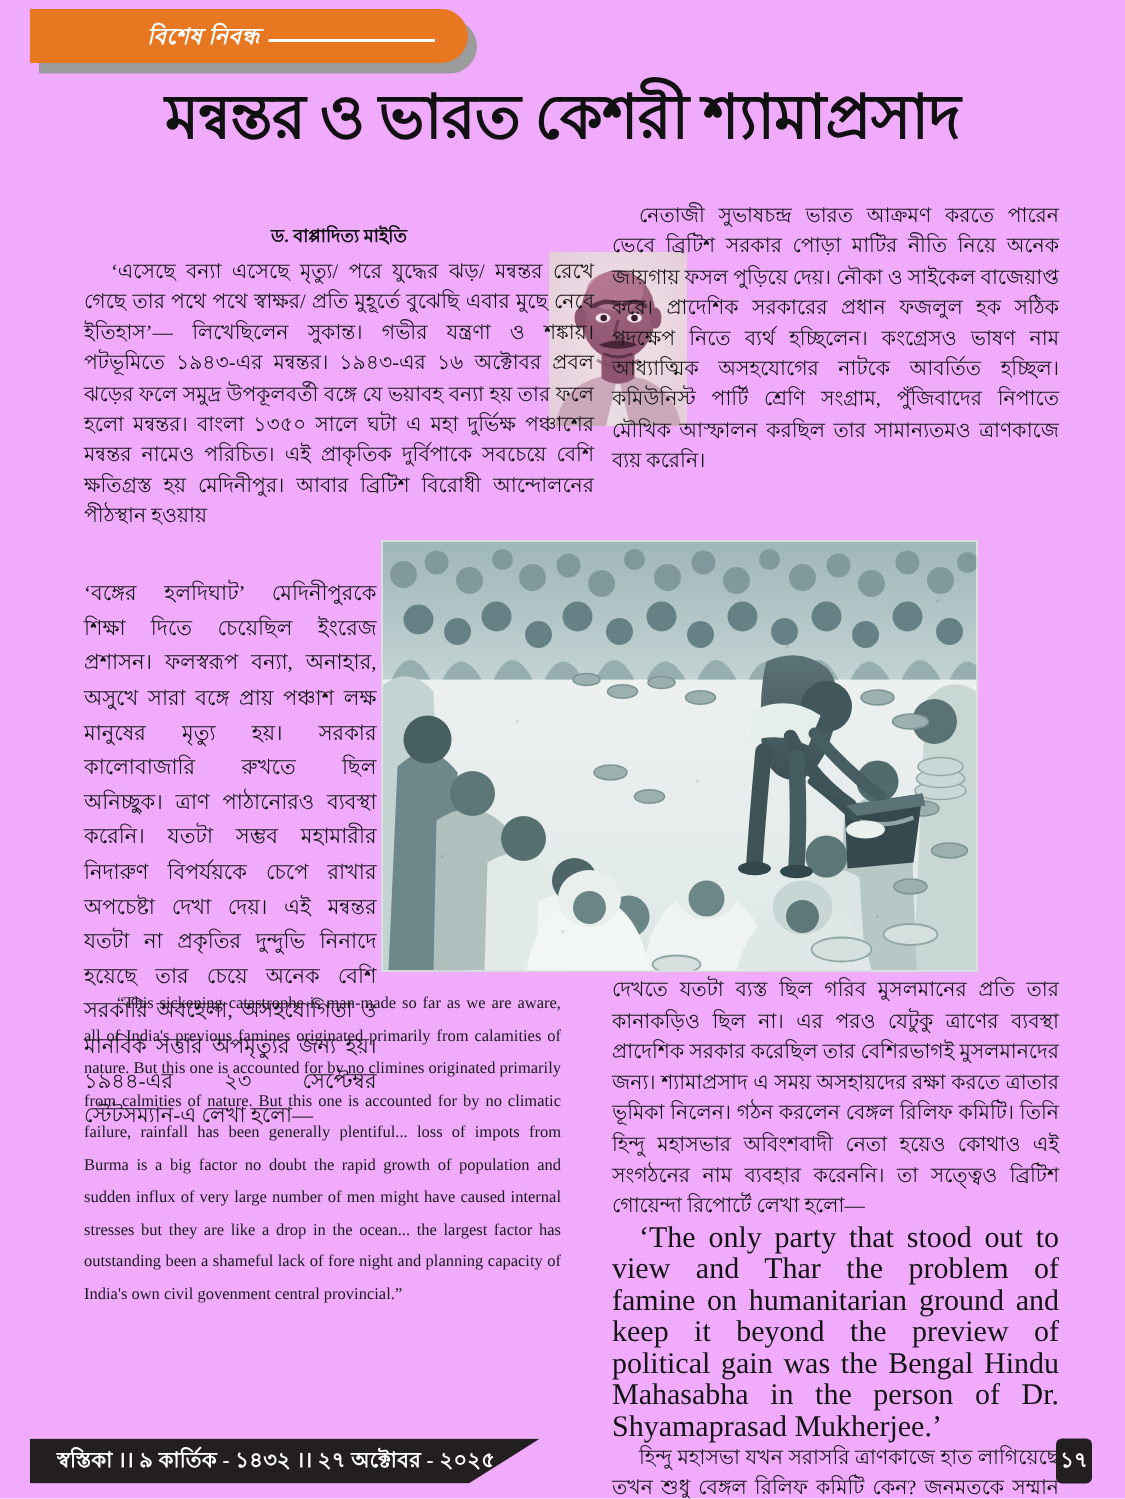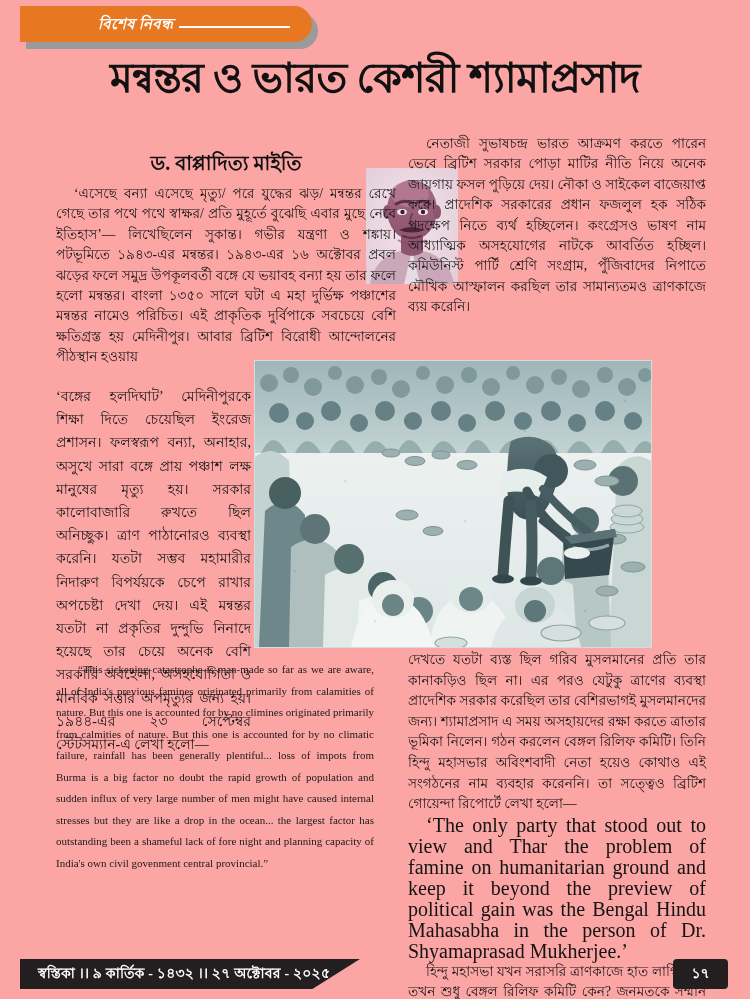--- a/index.html
+++ b/index.html
@@ -10,21 +10,21 @@
   }
   body {
     font-family: "Liberation Serif", "DejaVu Serif", serif;
     color: #1a1a1a;
   }
   .page {
     position: relative;
     width: 750px;
     height: 999px;
     margin: 0 auto;
-    background: #fca5a5;
+    background: #f0abfc;
     overflow: hidden;
   }
 
   
   .badge-wrap {
     position: absolute;
     left: 20px;
     top: 6px;
     width: 292px;
     height: 40px;
@@ -89,21 +89,21 @@
     position: absolute;
     left: 56px;
     top: 128px;
     width: 650px;
     height: 810px;
   }
 
   .byline {
     text-align: center;
     font-weight: bold;
-    font-size: 20px;
+    font-size: 12px;
     color: #111;
     margin: 0 0 3px 0;
     width: 340px;
   }
 
   .col-text {
     font-size: 13.6px;
     line-height: 20.4px;
     text-align: justify;
     color: #141414;
@@ -220,21 +220,21 @@
     font-size: 14px;
     font-weight: bold;
     margin-left: 18px;
     white-space: nowrap;
     letter-spacing: .2px;
   }
   .folio {
     position: absolute;
     right: 22px;
     top: 2px;
-    width: 55px;
+    width: 24px;
     height: 30px;
     background: #231f20;
     border-radius: 4px;
     color: #ffffff;
     font-size: 14px;
     font-weight: bold;
     display: flex;
     align-items: center;
     justify-content: center;
   }

